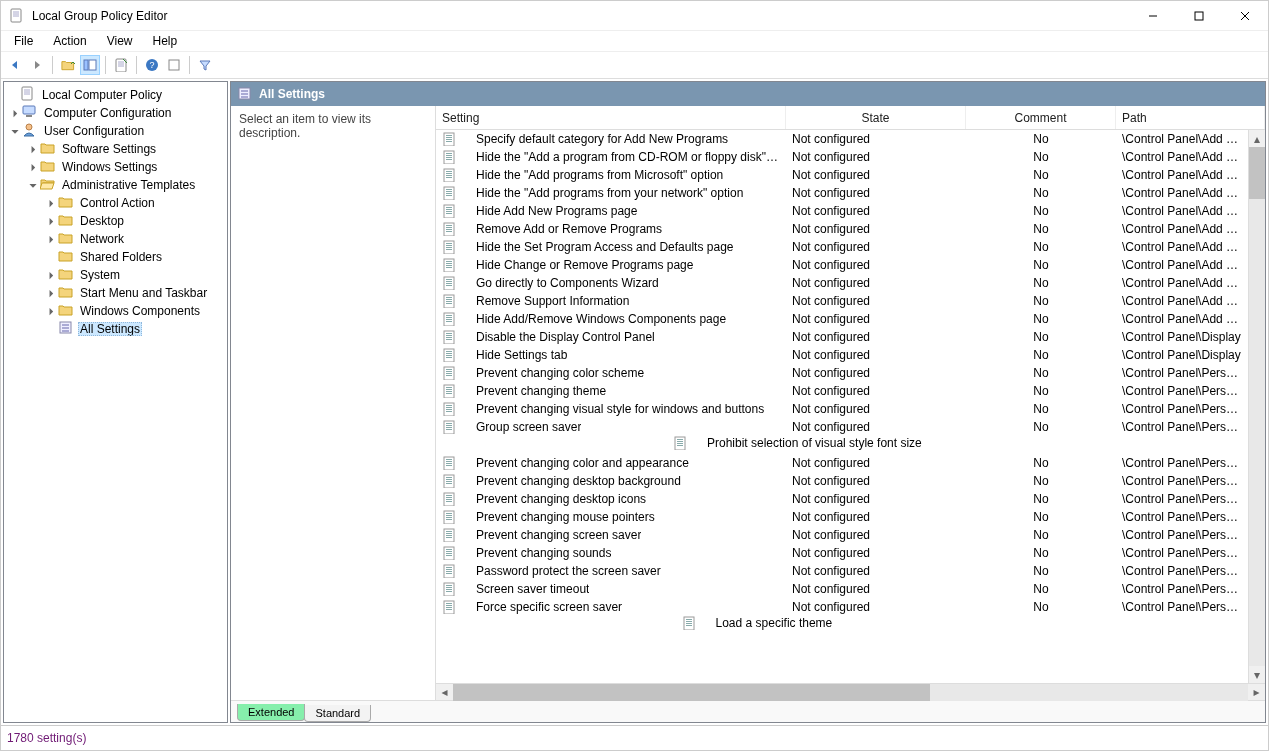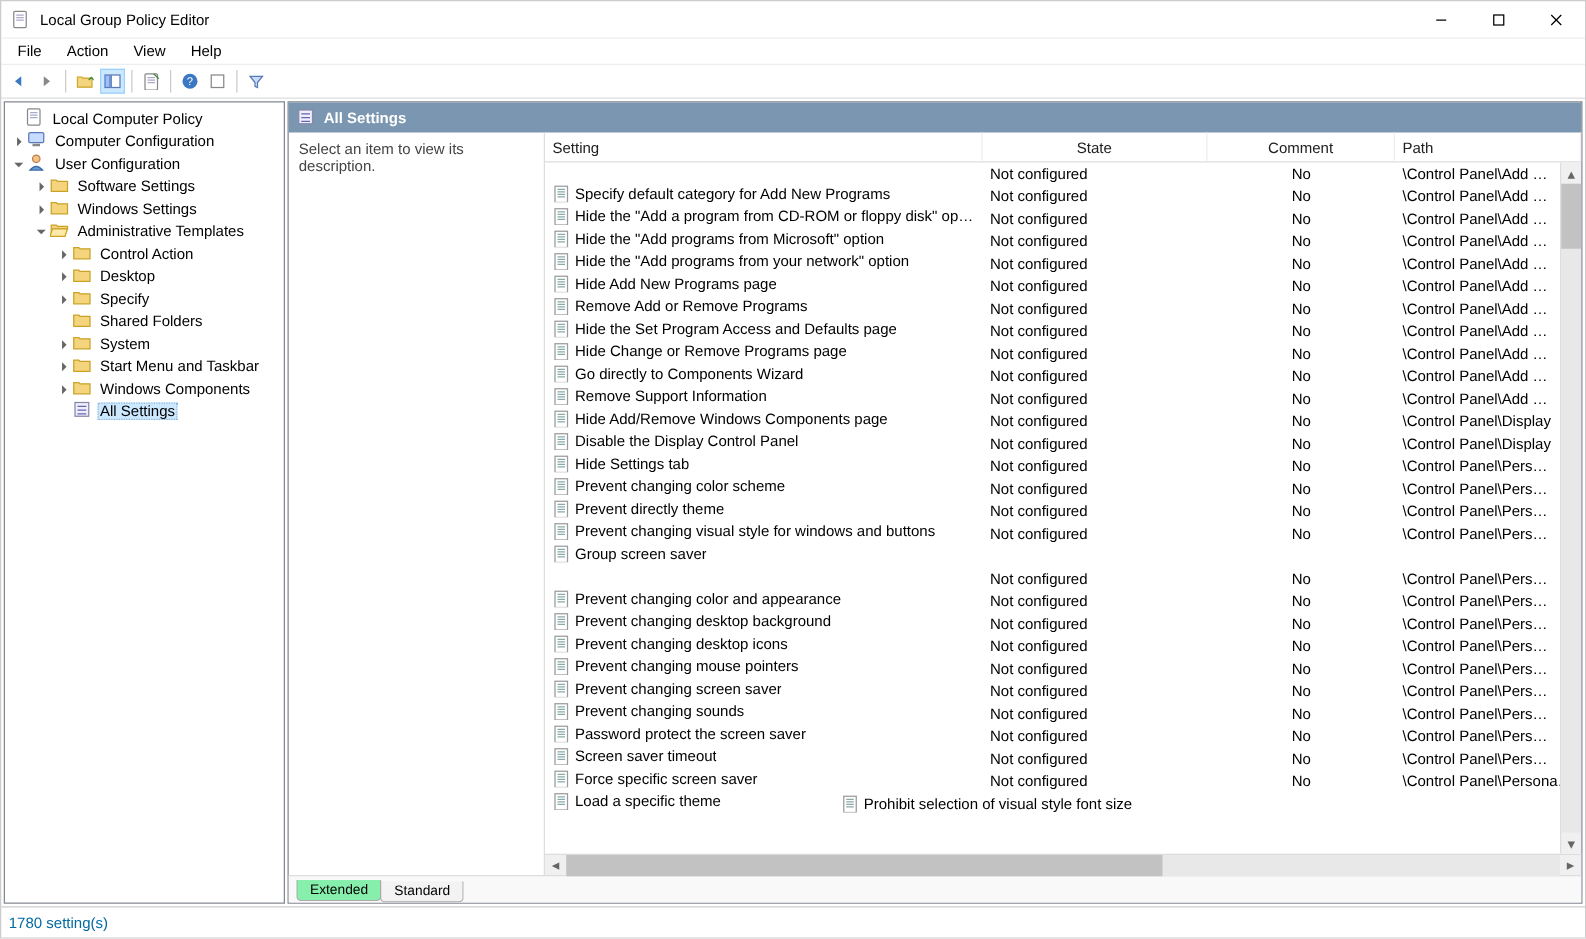--- a/index.html
+++ b/index.html
@@ -187,23 +187,22 @@
     align-items: center;
     white-space: nowrap;
   }
   .list-row .cell {
     overflow: hidden;
     text-overflow: ellipsis;
     padding: 0 6px;
   }
   .cell-setting {
     width: 350px; flex: 0 0 350px;
-    display: flex; align-items: center; gap: 4px;
+    display: flex; gap: 20px;
     overflow: hidden;
-    margin-top: 32px;
   }
   .cell-state   { width: 180px; flex: 0 0 180px; }
   .cell-comment { width: 150px; flex: 0 0 150px; text-align:center;}
   .cell-path    { flex: 1; overflow:hidden; text-overflow: ellipsis;}
 
   .setting-icon {
     width: 14px; height:14px; flex:0 0 14px;
   }
 
   
@@ -251,21 +250,21 @@
   }
   .tab.active { background:#86efac; position:relative; top:-1px;}
 
   
   .statusbar {
     height: 22px;
     border-top: 1px solid #ccc;
     display: flex;
     align-items: center;
     padding: 12px 6px;
-    color: #0369a1;
+    color: #701a75;
   }
 
   
   svg { display:block; }
 </style>
 </head>
 <body>
 
 <svg width="0" height="0" style="position:absolute">
   <defs>
@@ -447,21 +446,21 @@
         <svg class="ticon">
             <use href="#i-folder"></use>
           </svg>
         <span class="label-span">Desktop</span>
       </div>
       <div class="tree-row" style="padding-left:40px">
         <span class="twisty collapsed"></span>
         <svg class="ticon">
             <use href="#i-folder"></use>
           </svg>
-        <span class="label-span">Specify</span>
+        <span class="label-span">Network</span>
       </div>
       <div class="tree-row" style="padding-left:40px">
         <span class="twisty"></span>
         <svg class="ticon">
             <use href="#i-folder"></use>
           </svg>
         <span class="label-span">Shared Folders</span>
       </div>
       <div class="tree-row" style="padding-left:40px">
         <span class="twisty collapsed"></span>
@@ -667,21 +666,21 @@
                 </div>
                 <div class="cell cell-state">Not configured</div>
                 <div class="cell cell-comment">No</div>
                 <div class="cell cell-path">\Control Panel\Personaliza</div>
               </div>
               <div class="list-row" style="padding-right: 17px;">
                 <div class="cell cell-setting">
                   <svg class="setting-icon">
                     <use href="#i-policy"></use>
                   </svg>
-                  <span style="overflow:hidden;text-overflow:ellipsis;">Prevent directly theme</span>
+                  <span style="overflow:hidden;text-overflow:ellipsis;">Prevent changing theme</span>
                 </div>
                 <div class="cell cell-state">Not configured</div>
                 <div class="cell cell-comment">No</div>
                 <div class="cell cell-path">\Control Panel\Personaliza</div>
               </div>
               <div class="list-row" style="padding-right: 17px;">
                 <div class="cell cell-setting">
                   <svg class="setting-icon">
                     <use href="#i-policy"></use>
                   </svg>
@@ -805,21 +804,21 @@
                 <div class="cell cell-setting">
                   <svg class="setting-icon">
                     <use href="#i-policy"></use>
                   </svg>
                   <span style="overflow:hidden;text-overflow:ellipsis;">Force specific screen saver</span>
                 </div>
                 <div class="cell cell-state">Not configured</div>
                 <div class="cell cell-comment">No</div>
                 <div class="cell cell-path">\Control Panel\Personaliza</div>
               </div>
-              <div class="list-row" style="">
+              <div class="list-row" style=" flex-direction: column;">
                 <div class="cell cell-setting">
                   <svg class="setting-icon">
                     <use href="#i-policy"></use>
                   </svg>
                   <span style="overflow:hidden;text-overflow:ellipsis;">Load a specific theme</span>
                 </div>
                 <div class="cell cell-state">Not configured</div>
                 <div class="cell cell-comment">No</div>
                 <div class="cell cell-path">\Control Panel\Personaliza</div>
               </div>

